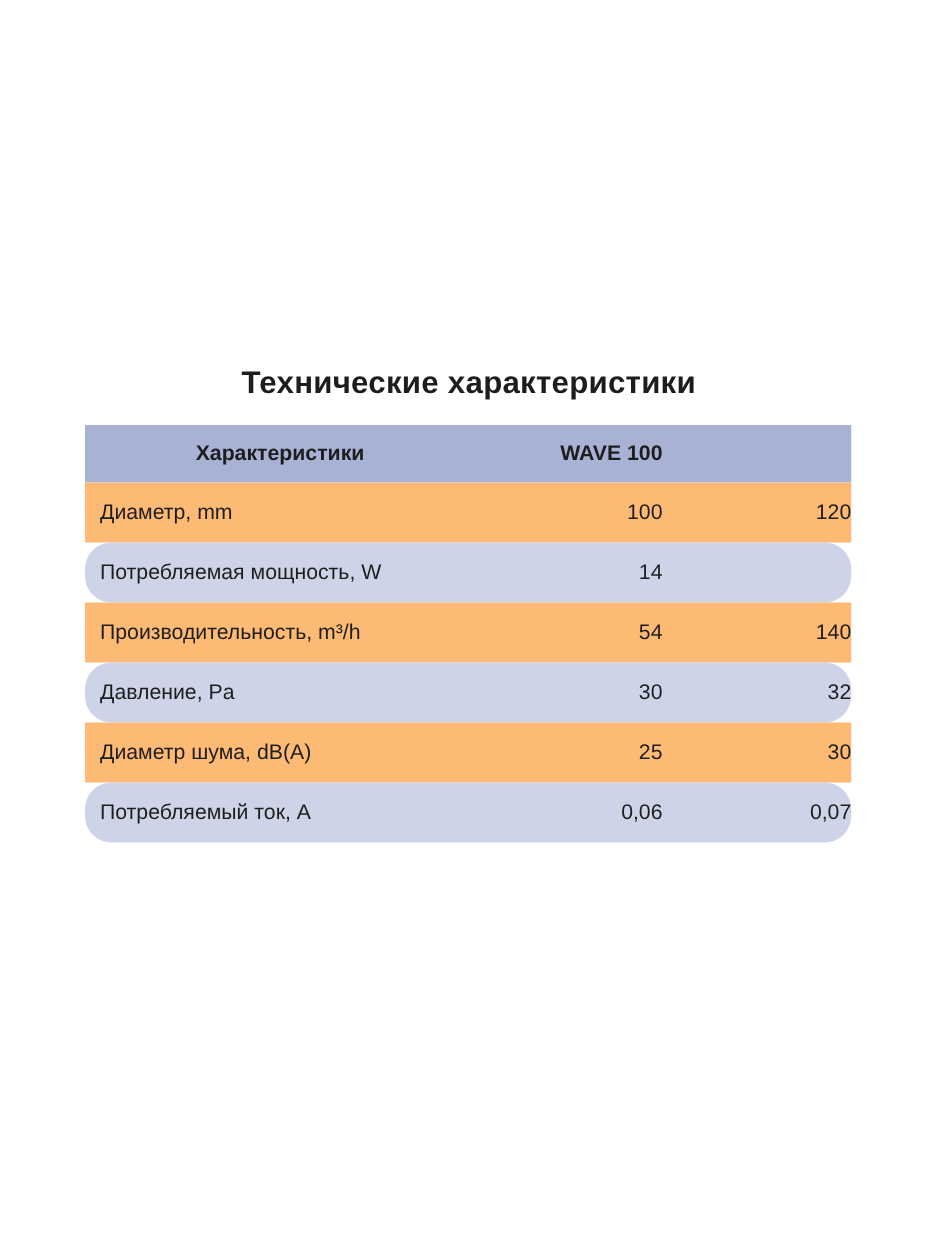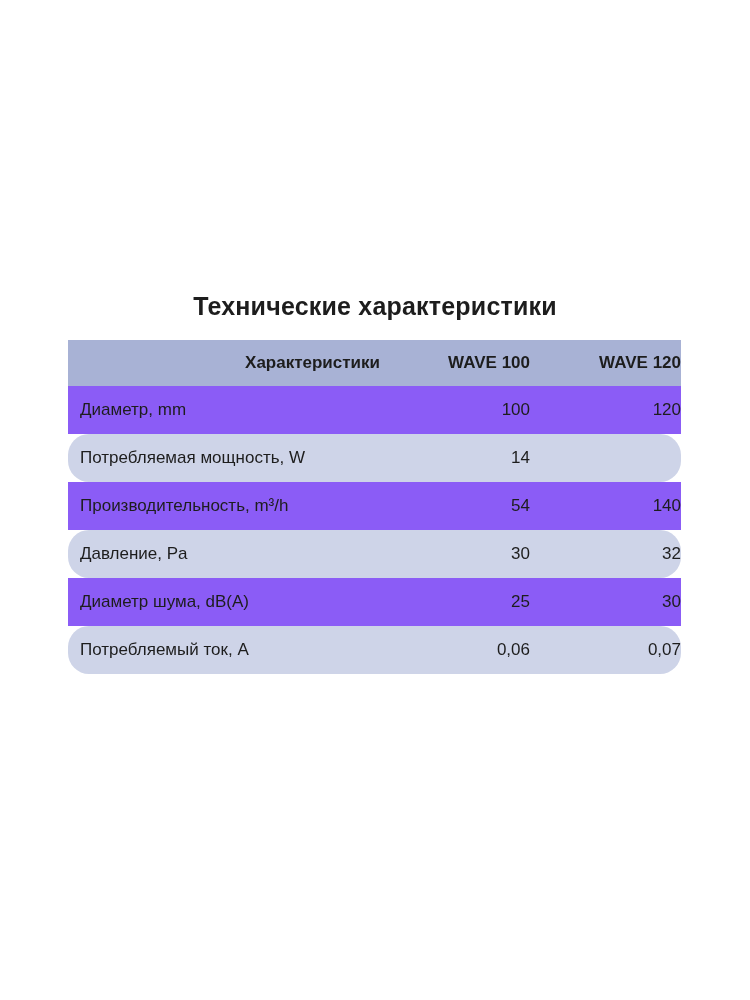--- a/index.html
+++ b/index.html
@@ -38,59 +38,58 @@
     position: absolute;
     top: 340px;
     left: 68px;
     width: 613px;
   }
   .t-row {
     display: grid;
     grid-template-columns: 312px 150px 151px;
     align-items: center;
     height: 48px;
-    background: #8b5cf6;
+    background: #fdba74;
     font-size: 17px;
   }
   .t-row.header {
     height: 46px;
     background: var(--header-bg);
     font-weight: 700;
   }
   .t-row.shaded {
     background: var(--row-shaded-bg);
     border-radius: 21px;
   }
   .cell-label {
     padding-left: 12px;
     text-align: left;
     white-space: nowrap;
   }
   .t-row.header .cell-label {
-    text-align: right;
+    text-align: center;
     padding-left: 0;
   }
   .cell-value {
     text-align: right;
     white-space: nowrap;
   }
 </style>
 </head>
 <body>
 
 <div class="page">
 
   <div class="spec-title">Технические характеристики</div>
 
   <div class="spec-table">
 
     <div class="t-row header">
       <div class="cell-label">Характеристики</div>
       <div class="cell-value">WAVE 100</div>
-      <div class="cell-value">WAVE 120</div>
     </div>
 
     <div class="t-row">
       <div class="cell-label">Диаметр, mm</div>
       <div class="cell-value">100</div>
       <div class="cell-value">120</div>
     </div>
 
     <div class="t-row shaded">
       <div class="cell-label">Потребляемая мощность, W</div>

